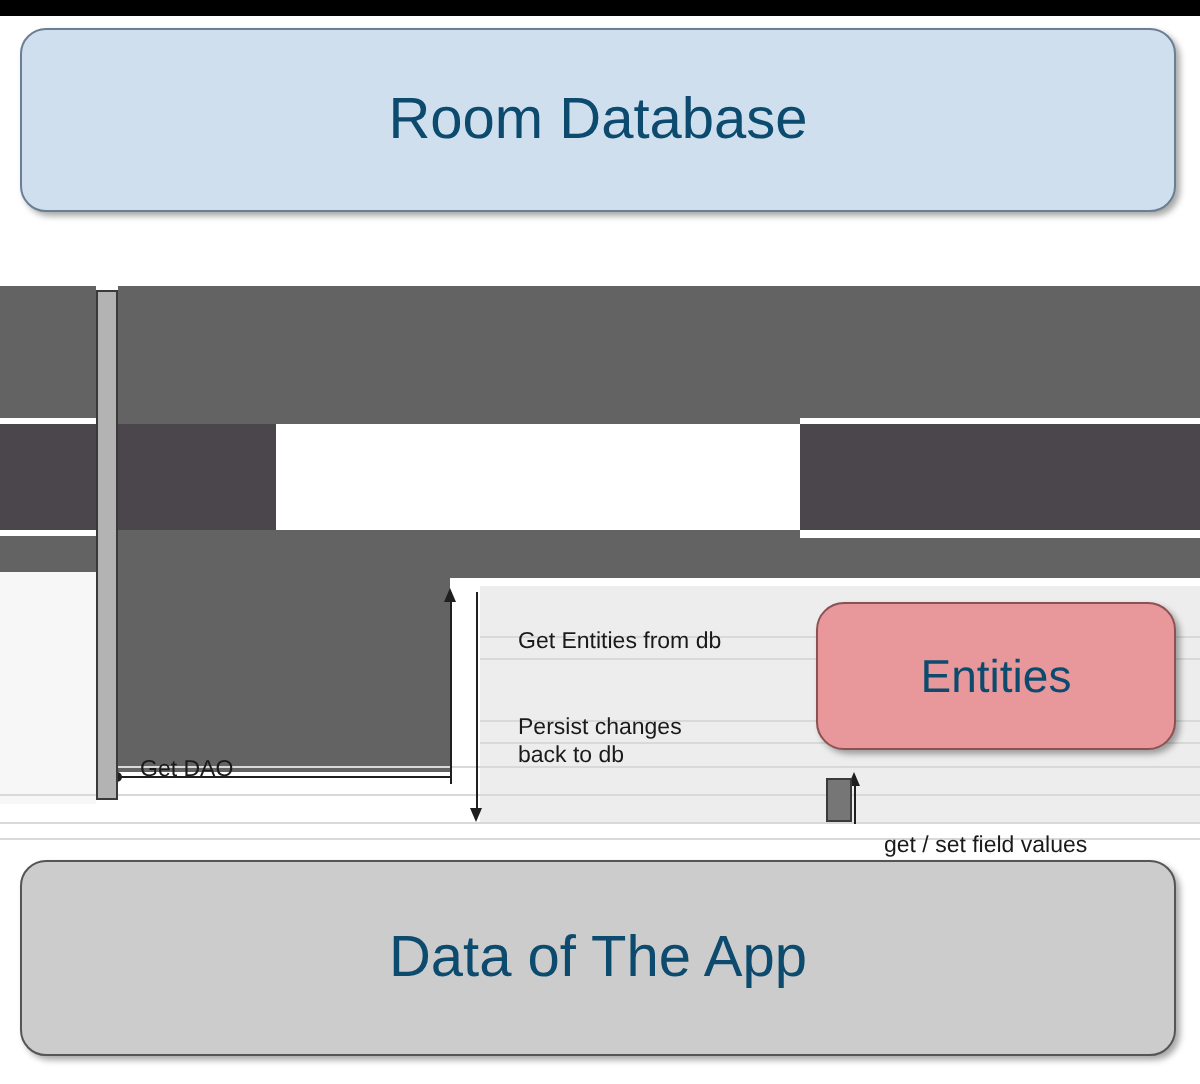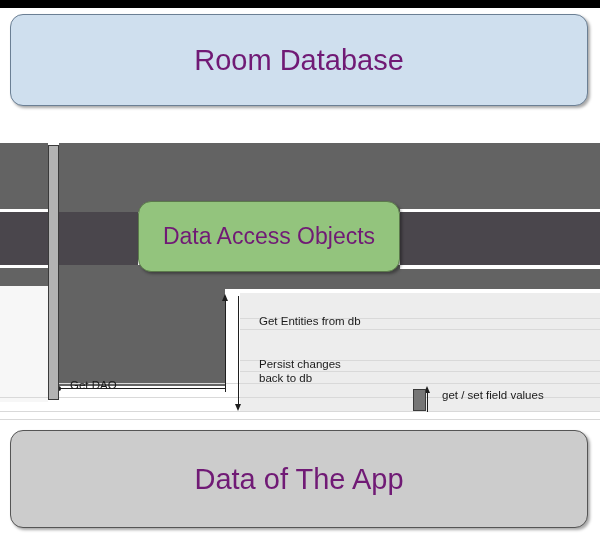--- a/index.html
+++ b/index.html
@@ -35,21 +35,21 @@
 
   
   .node {
     position: absolute;
     box-sizing: border-box;
     border: 1px solid #5a5a5a;
     border-radius: 13px;
     display: flex;
     align-items: center;
     justify-content: center;
-    color: #701a75;
+    color: #0c4a6e;
     box-shadow: 2px 2px 3px rgba(0,0,0,0.35);
   }
   .node-label {
     line-height: 1;
     white-space: nowrap;
   }
 
   #node-room-database {
     left: 10px;  top: 14px;
     width: 578px; height: 92px;
@@ -186,28 +186,28 @@
   <div class="activation" id="activation-dao"></div>
   <div class="activation" id="activation-ent"></div>
 
   <div class="msg-label" style="left:70px; top:378px;">Get DAO</div>
 
   <div class="msg-label" style="left:259px; top:357px;">Persist changes
 back to db</div>
 
   <div class="msg-label" style="left:259px; top:314px;">Get Entities from db</div>
 
-  <div class="msg-label" style="left:442px; top:388px;">get / set field values</div>
+  <div class="msg-label" style="left:442px; top:416px;">get / set field values</div>
 
   <div class="node" id="node-room-database">
     <span class="node-label">Room Database</span>
   </div>
 
-  <div class="node" id="node-dao">
-    <span class="node-label">Data Access Objects</span>
+
+  <div class="node" id="node-entities">
+    <span class="node-label">Entities</span>
   </div>
-
 
   <div class="node" id="node-rest-of-app">
     <span class="node-label">Data of The App</span>
   </div>
 
 </div>
 
 </body></html>

